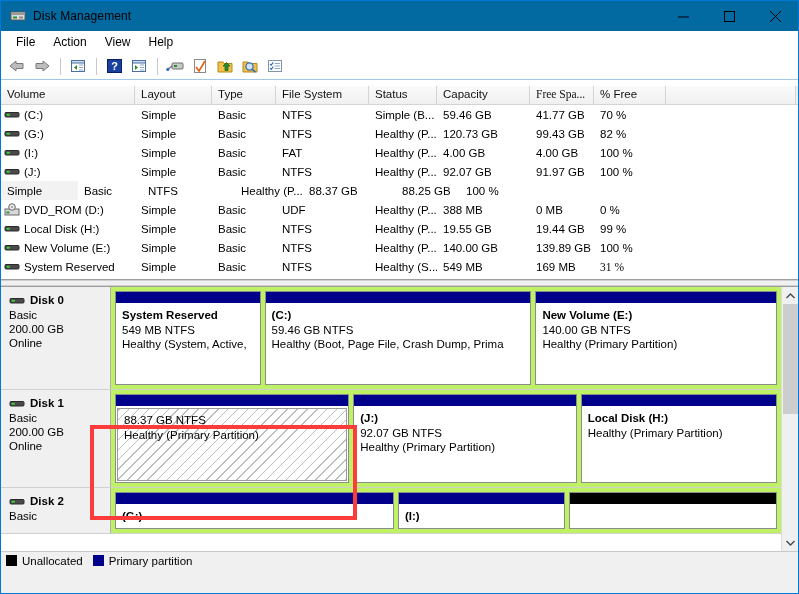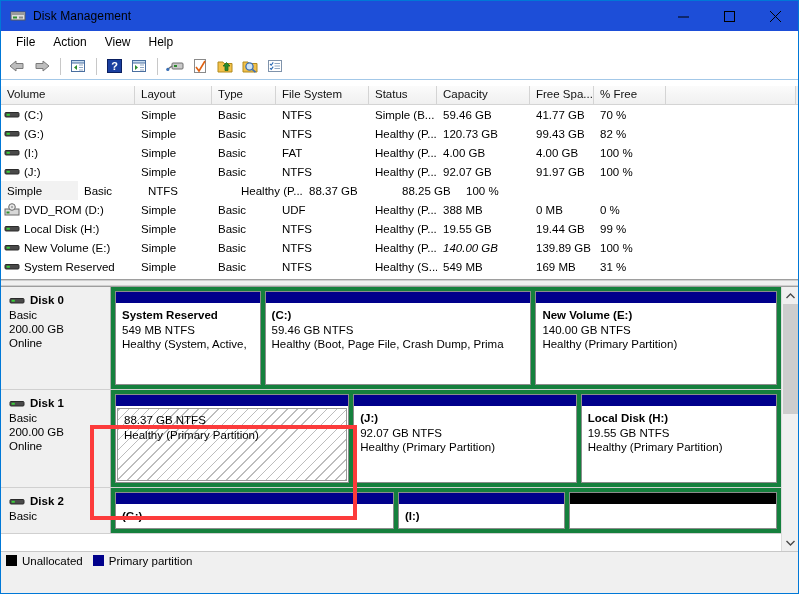--- a/index.html
+++ b/index.html
@@ -14,21 +14,21 @@
     position: relative;
     width: 799px; height: 594px;
     border: 1px solid #0078d7;
     background: #f0f0f0;
     display: flex;
     flex-direction: column;
   }
   
   #titlebar {
     height: 30px;
-    background: #1d4ed8;
+    background: #0369a1;
     display: flex;
     align-items: center;
     flex: 0 0 auto;
     position: relative;
   }
   #title-icon {
     width: 16px; height: 16px;
     margin-left: 9px; margin-right: 7px;
     position: relative;
     flex: 0 0 auto;
@@ -164,21 +164,21 @@
   }
   #graph-scroll {
     flex: 1 1 auto;
     display: flex;
     flex-direction: column;
     overflow: hidden;
   }
   .disk-row {
     display: flex;
     border-bottom: 1px solid #d0d0d0;
-    background: #15803d;
+    background: #bef264;
     flex: 0 0 auto;
     position: relative;
   }
   .disk-info {
     width: 110px;
     flex: 0 0 110px;
     background: #f0f0f0;
     border-right: 1px solid #b0b0b0;
     padding: 6px 0 0 8px;
     font-size: 11.5px;
@@ -415,21 +415,21 @@
   <div id="content">
 
     <div id="vol-pane">
       <div id="vol-header">
           <div class="vh-cell" style="width: 134px; flex: 0 0 134px;">Volume</div>
           <div class="vh-cell" style="width: 77px; flex: 0 0 77px;">Layout</div>
           <div class="vh-cell" style="width: 64px; flex: 0 0 64px;">Type</div>
           <div class="vh-cell" style="width: 93px; flex: 0 0 93px;">File System</div>
           <div class="vh-cell" style="width: 68px; flex: 0 0 68px;">Status</div>
           <div class="vh-cell" style="width: 93px; flex: 0 0 93px;">Capacity</div>
-          <div class="vh-cell" style="width: 64px; flex: 0 0 64px;">Free Spa...</div>
+          <div class="vh-cell" style="width: 64px; flex: 0 0 64px; font-family: Liberation Serif, serif;">Free Spa...</div>
           <div class="vh-cell" style="width: 72px; flex: 0 0 72px;">% Free</div>
           <div class="vh-cell" style="width: 130px; flex: 0 0 130px;"></div>
         </div>
       <div id="vol-rows">
           <div class="vol-row">
             <div class="vr-cell vol-name" style="width: 134px; flex: 0 0 134px;">
               <span style="display: inline-flex;">
                 <svg class="vicon" viewBox="0 0 16 13">
                   <rect x="1" y="4.5" width="14" height="4.5" rx="1" fill="#4a4a4a" stroke="#2a2a2a" stroke-width="1"></rect>
                   <rect x="2.6" y="5.8" width="3.2" height="1.9" fill="#39d139"></rect>
@@ -553,41 +553,41 @@
                   <rect x="1" y="4.5" width="14" height="4.5" rx="1" fill="#4a4a4a" stroke="#2a2a2a" stroke-width="1"></rect>
                   <rect x="2.6" y="5.8" width="3.2" height="1.9" fill="#39d139"></rect>
                 </svg>
               </span>
               <span>New Volume (E:)</span>
             </div>
             <div class="vr-cell" style="width: 77px; flex: 0 0 77px;">Simple</div>
             <div class="vr-cell" style="width: 64px; flex: 0 0 64px;">Basic</div>
             <div class="vr-cell" style="width: 93px; flex: 0 0 93px;">NTFS</div>
             <div class="vr-cell" style="width: 68px; flex: 0 0 68px;">Healthy (P...</div>
-            <div class="vr-cell" style="width: 93px; flex: 0 0 93px; font-style: italic;">140.00 GB</div>
+            <div class="vr-cell" style="width: 93px; flex: 0 0 93px;">140.00 GB</div>
             <div class="vr-cell" style="width: 64px; flex: 0 0 64px;">139.89 GB</div>
             <div class="vr-cell" style="width: 72px; flex: 0 0 72px;">100 %</div>
           </div>
           <div class="vol-row">
             <div class="vr-cell vol-name" style="width: 134px; flex: 0 0 134px;">
               <span style="display: inline-flex;">
                 <svg class="vicon" viewBox="0 0 16 13">
                   <rect x="1" y="4.5" width="14" height="4.5" rx="1" fill="#4a4a4a" stroke="#2a2a2a" stroke-width="1"></rect>
                   <rect x="2.6" y="5.8" width="3.2" height="1.9" fill="#39d139"></rect>
                 </svg>
               </span>
               <span>System Reserved</span>
             </div>
             <div class="vr-cell" style="width: 77px; flex: 0 0 77px;">Simple</div>
             <div class="vr-cell" style="width: 64px; flex: 0 0 64px;">Basic</div>
             <div class="vr-cell" style="width: 93px; flex: 0 0 93px;">NTFS</div>
             <div class="vr-cell" style="width: 68px; flex: 0 0 68px;">Healthy (S...</div>
             <div class="vr-cell" style="width: 93px; flex: 0 0 93px;">549 MB</div>
             <div class="vr-cell" style="width: 64px; flex: 0 0 64px;">169 MB</div>
-            <div class="vr-cell" style="width: 72px; flex: 0 0 72px;">31 %</div>
+            <div class="vr-cell" style="width: 72px; flex: 0 0 72px; font-family: Liberation Serif, serif;">31 %</div>
           </div>
         </div>
     </div>
 
     <div id="splitter"></div>
 
     <div id="graph-pane">
       <div id="graph-scroll">
           <div class="disk-row" style="height: 103px;">
             <div class="disk-info">
@@ -659,21 +659,20 @@
                 <div class="part-body">
                   <div class="pname pline">(J:)</div>
                   <div class="pline">92.07 GB NTFS</div>
                   <div class="pline">Healthy (Primary Partition)</div>
                 </div>
               </div>
               <div class="part" style="flex: 200 0 0px;">
                 <div class="part-bar"></div>
                 <div class="part-body">
                   <div class="pname pline">Local Disk  (H:)</div>
-                  <div class="pline">19.55 GB NTFS</div>
                   <div class="pline">Healthy (Primary Partition)</div>
                 </div>
               </div>
             </div>
           </div>
           <div class="disk-row" style="height: 46px;">
             <div class="disk-info">
               <div class="disk-title">
                 <span style="display: inline-flex;">
                   <svg class="vicon" viewBox="0 0 16 13">

